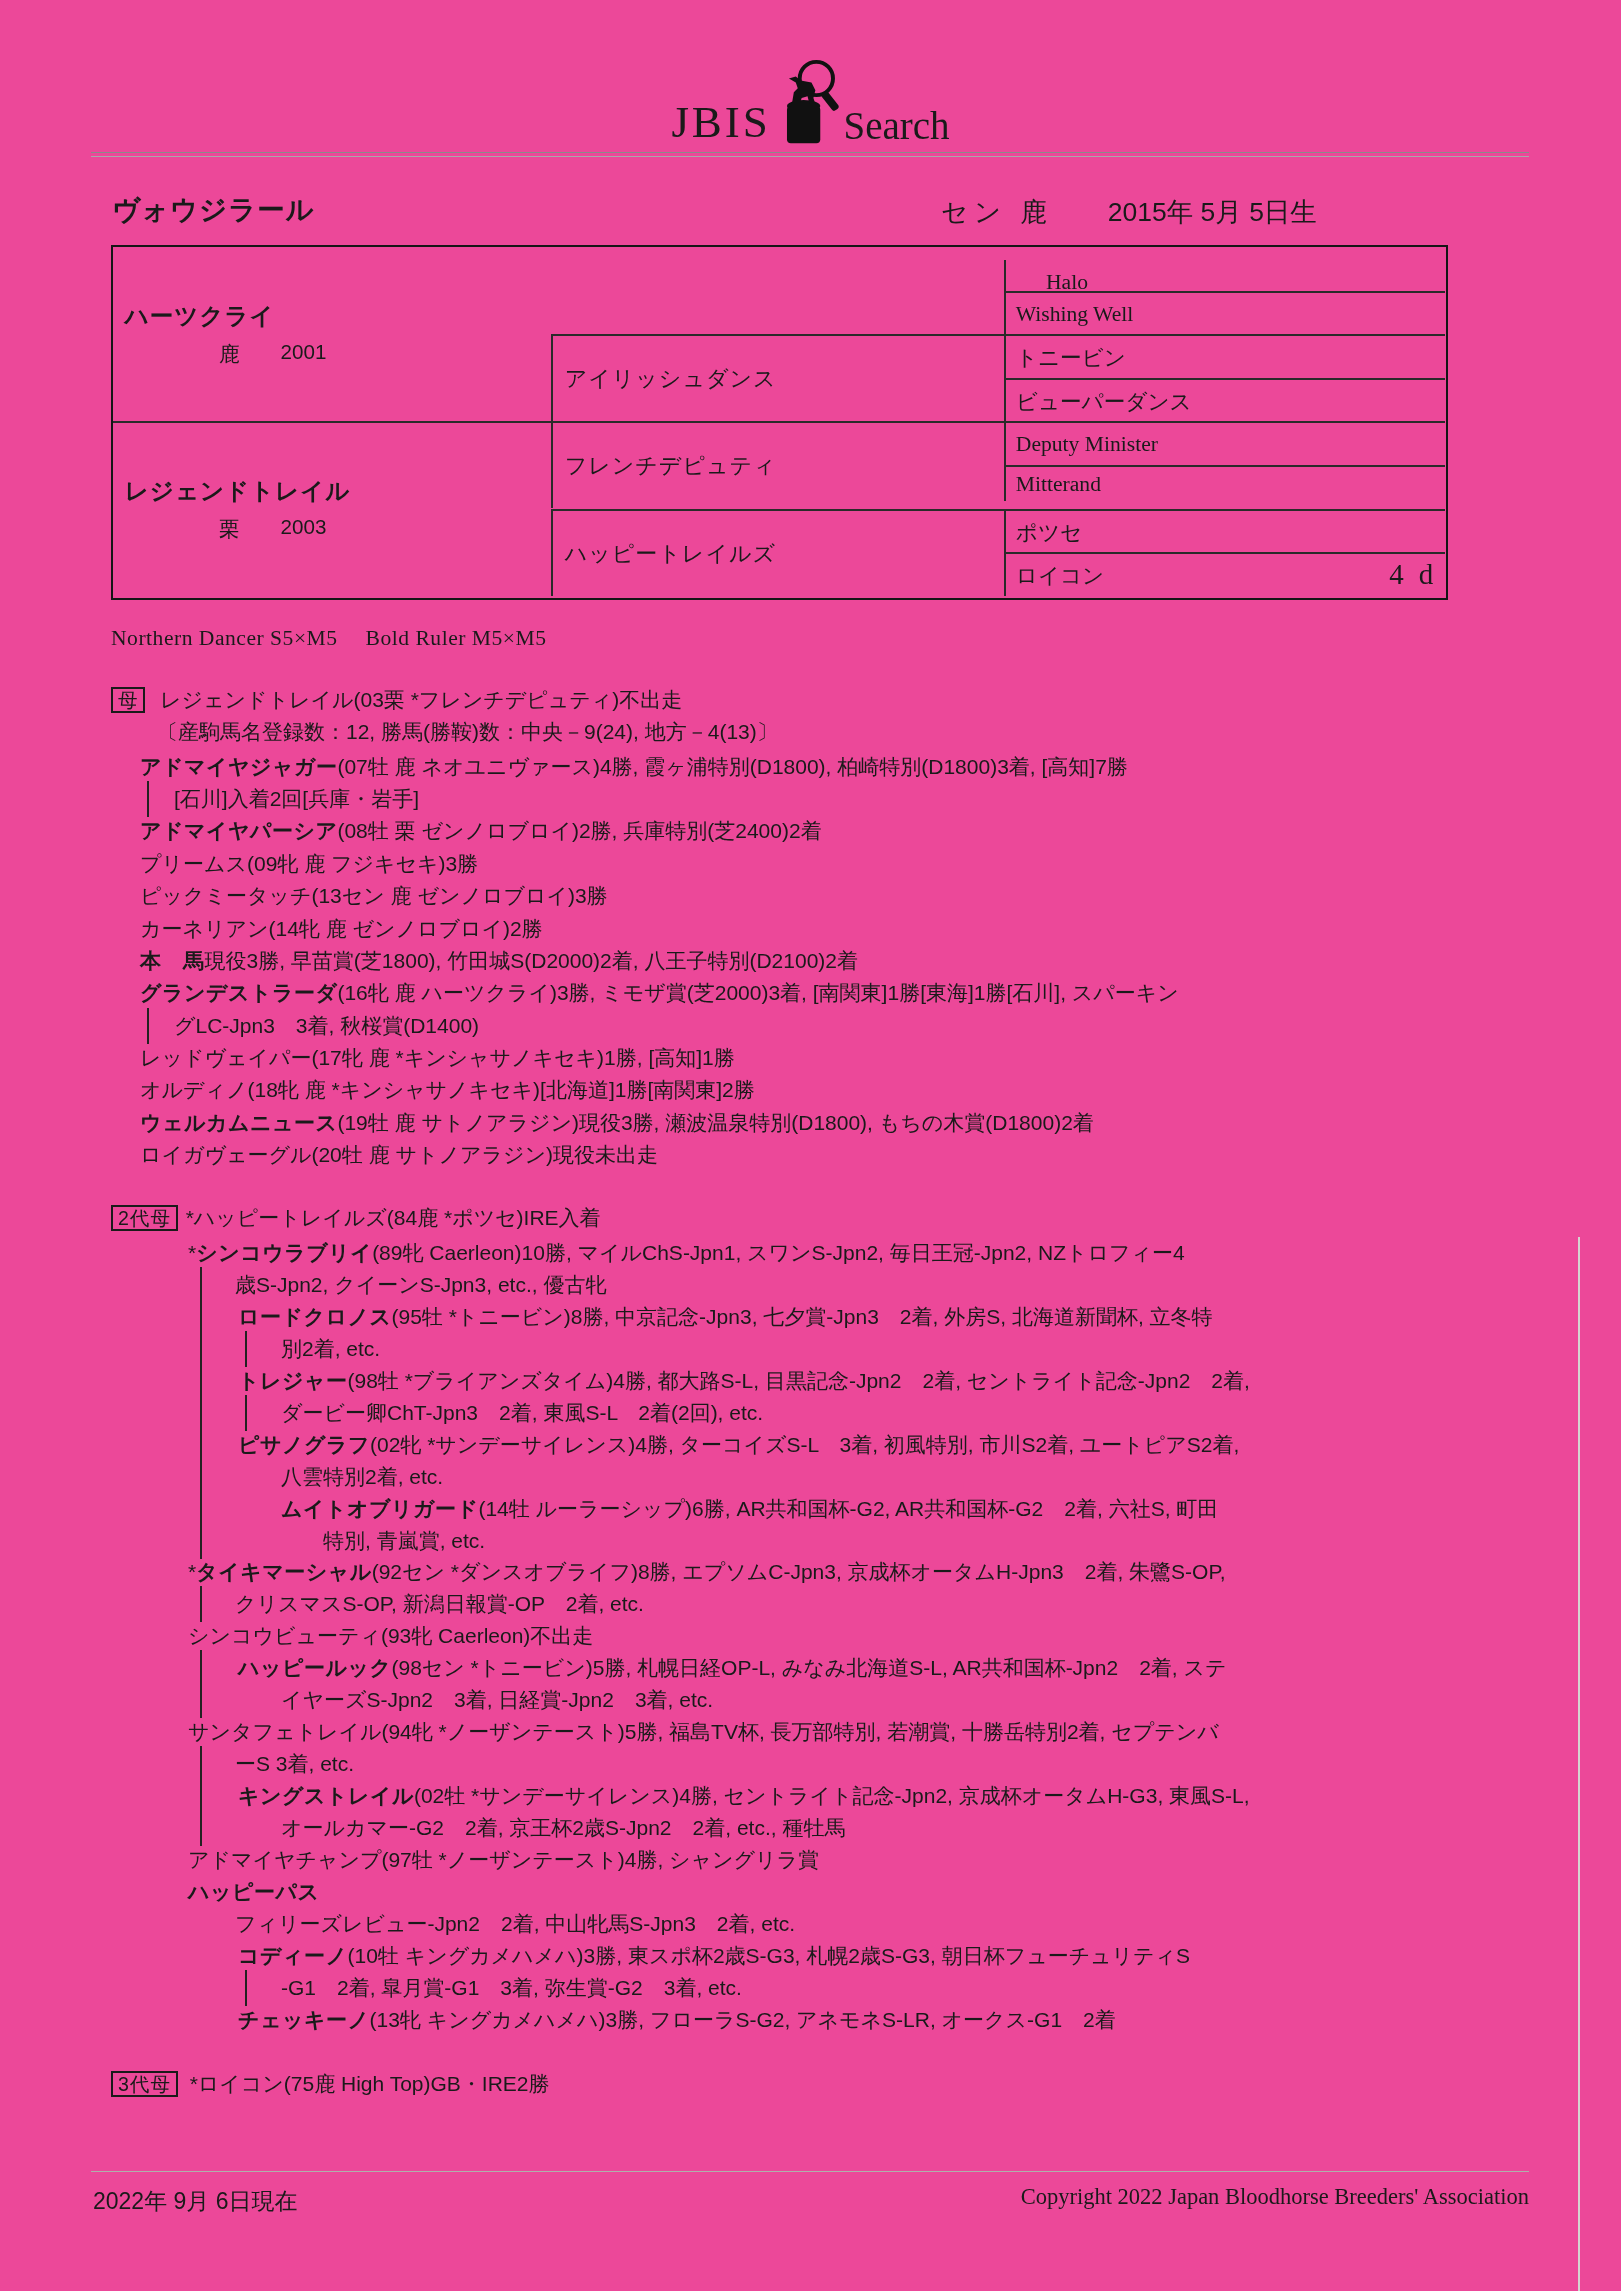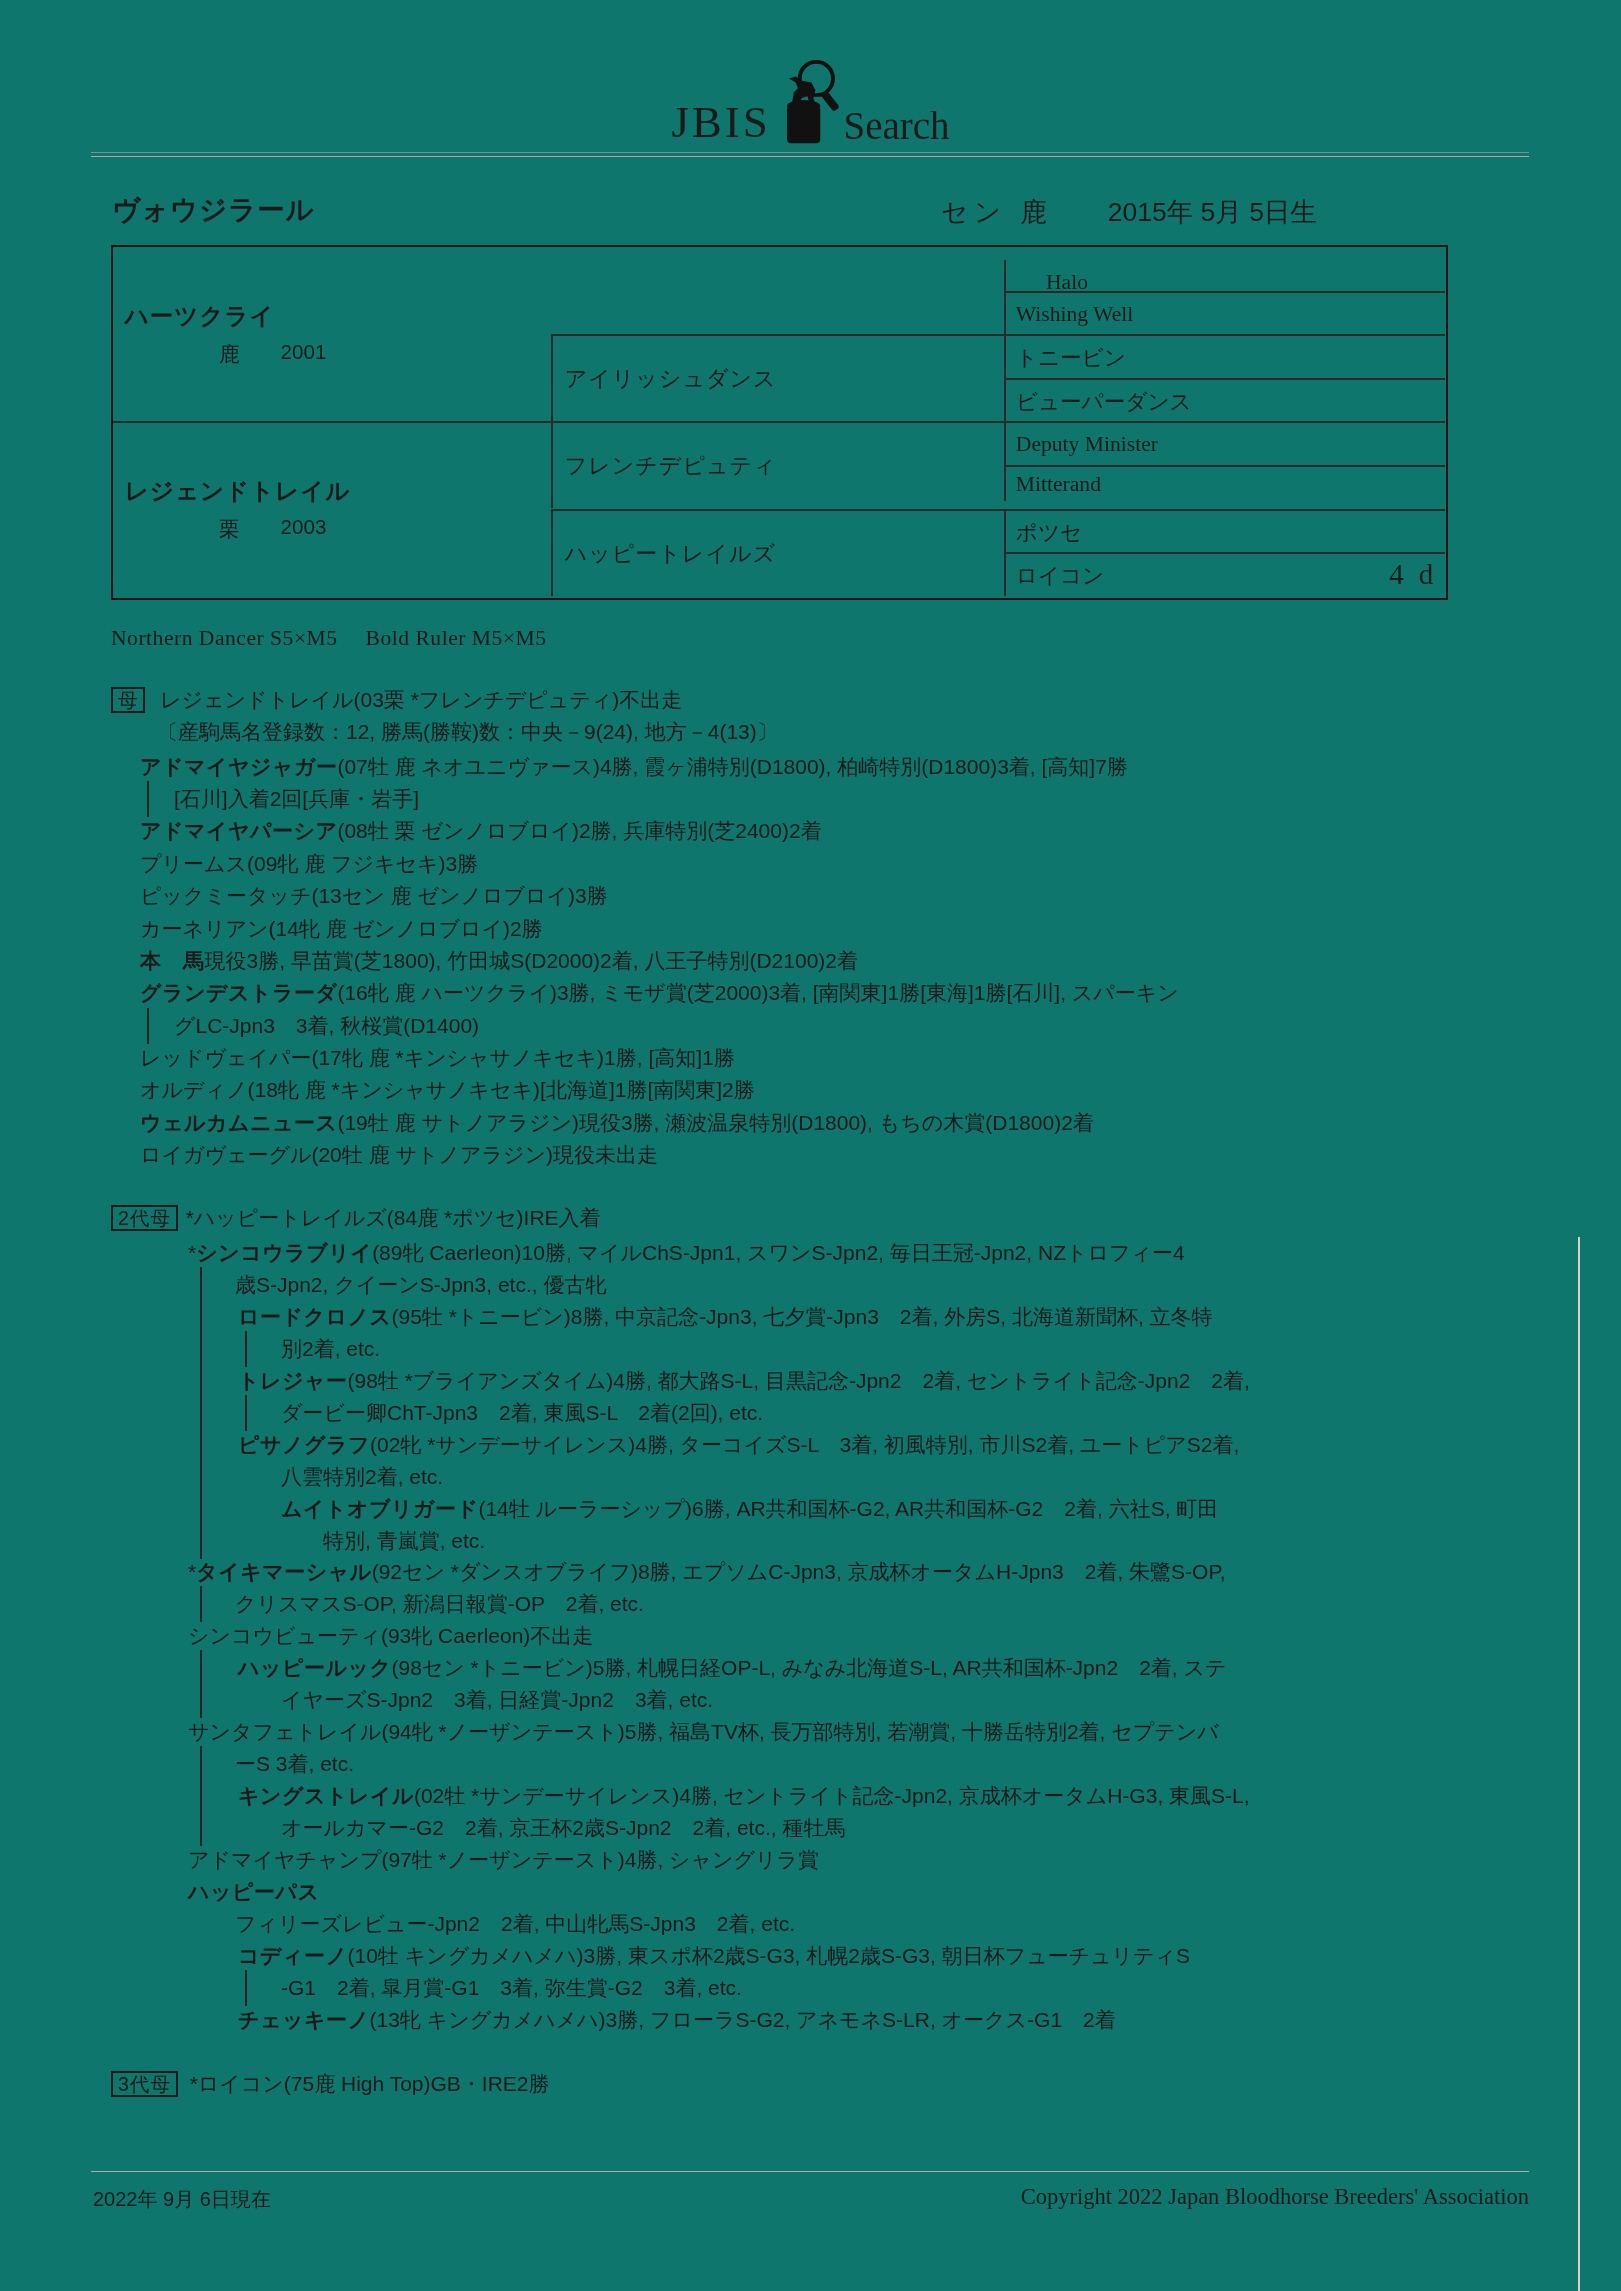--- a/index.html
+++ b/index.html
@@ -1,18 +1,18 @@
 <!DOCTYPE html>
 <html><head>
 <meta charset="utf-8">
 <style>
   html,body{margin:0;padding:0;background:#e8e8e6;}
   #page{
     position:relative;width:1621px;height:2292px;margin:0 auto;
-    background:#0f766e;color:#1a1a1a;overflow:hidden;
+    background:#ec4899;color:#1a1a1a;overflow:hidden;
     font-family:"Liberation Sans","DejaVu Sans",sans-serif;
     text-decoration:underline;
   }
   .abs{position:absolute;}
   .serif{font-family:"Liberation Serif","DejaVu Serif",serif;}
   
   #logo{left:0;top:47px;width:1621px;height:98px;display:flex;justify-content:center;align-items:flex-end;gap:3.9px;}
   #logo .jbis{font-size:45px;letter-spacing:2.9px;line-height:1;}
   #logo .search{font-size:39px;line-height:1;margin-left:-5.9px;}
   #logo .licon{width:71px;height:94px;position:relative;margin-bottom:-3.9px;}
@@ -34,21 +34,21 @@
   .famnum{position:absolute;right:7.8px;top:3.9px;font-size:29px;letter-spacing:3.9px;margin-left:20px;}
   
   #inbreed{left:111px;top:623px;font-size:21.6px;letter-spacing:0.5px;}
   .secbox{border:2px solid #1a1a1a;font-size:19.6px;padding:0 4.9px;display:inline-flex;align-items:center;height:26.5px;box-sizing:border-box;letter-spacing:1px;}
   .hline{display:flex;align-items:center;font-size:21px;}
   .bodyline{left:0;width:1621px;height:32px;display:flex;align-items:center;font-size:21px;white-space:nowrap;}
   .bodyline b{font-weight:700;letter-spacing:0.5px;}
   .vbar{position:absolute;width:2px;background:#222;top:-2px;height:36px;}
   
   #rule-bot{left:91px;top:2171px;width:1438px;height:0;border-top:1.5px solid #b0afac;}
-  #fdate{left:93px;top:2186px;font-size:20px;}
+  #fdate{left:93px;top:2186px;font-size:23px;}
   #fcopy{left:0;top:2184px;width:1529px;text-align:right;font-size:22.5px;}
   #artifact-r{left:1578px;top:1237px;width:2px;height:1055px;background:#d4d4d1;}
 </style>
 </head>
 <body>
 
 <div id="page">
 
   <div id="logo" class="abs">
     <span class="jbis serif">JBIS</span>

